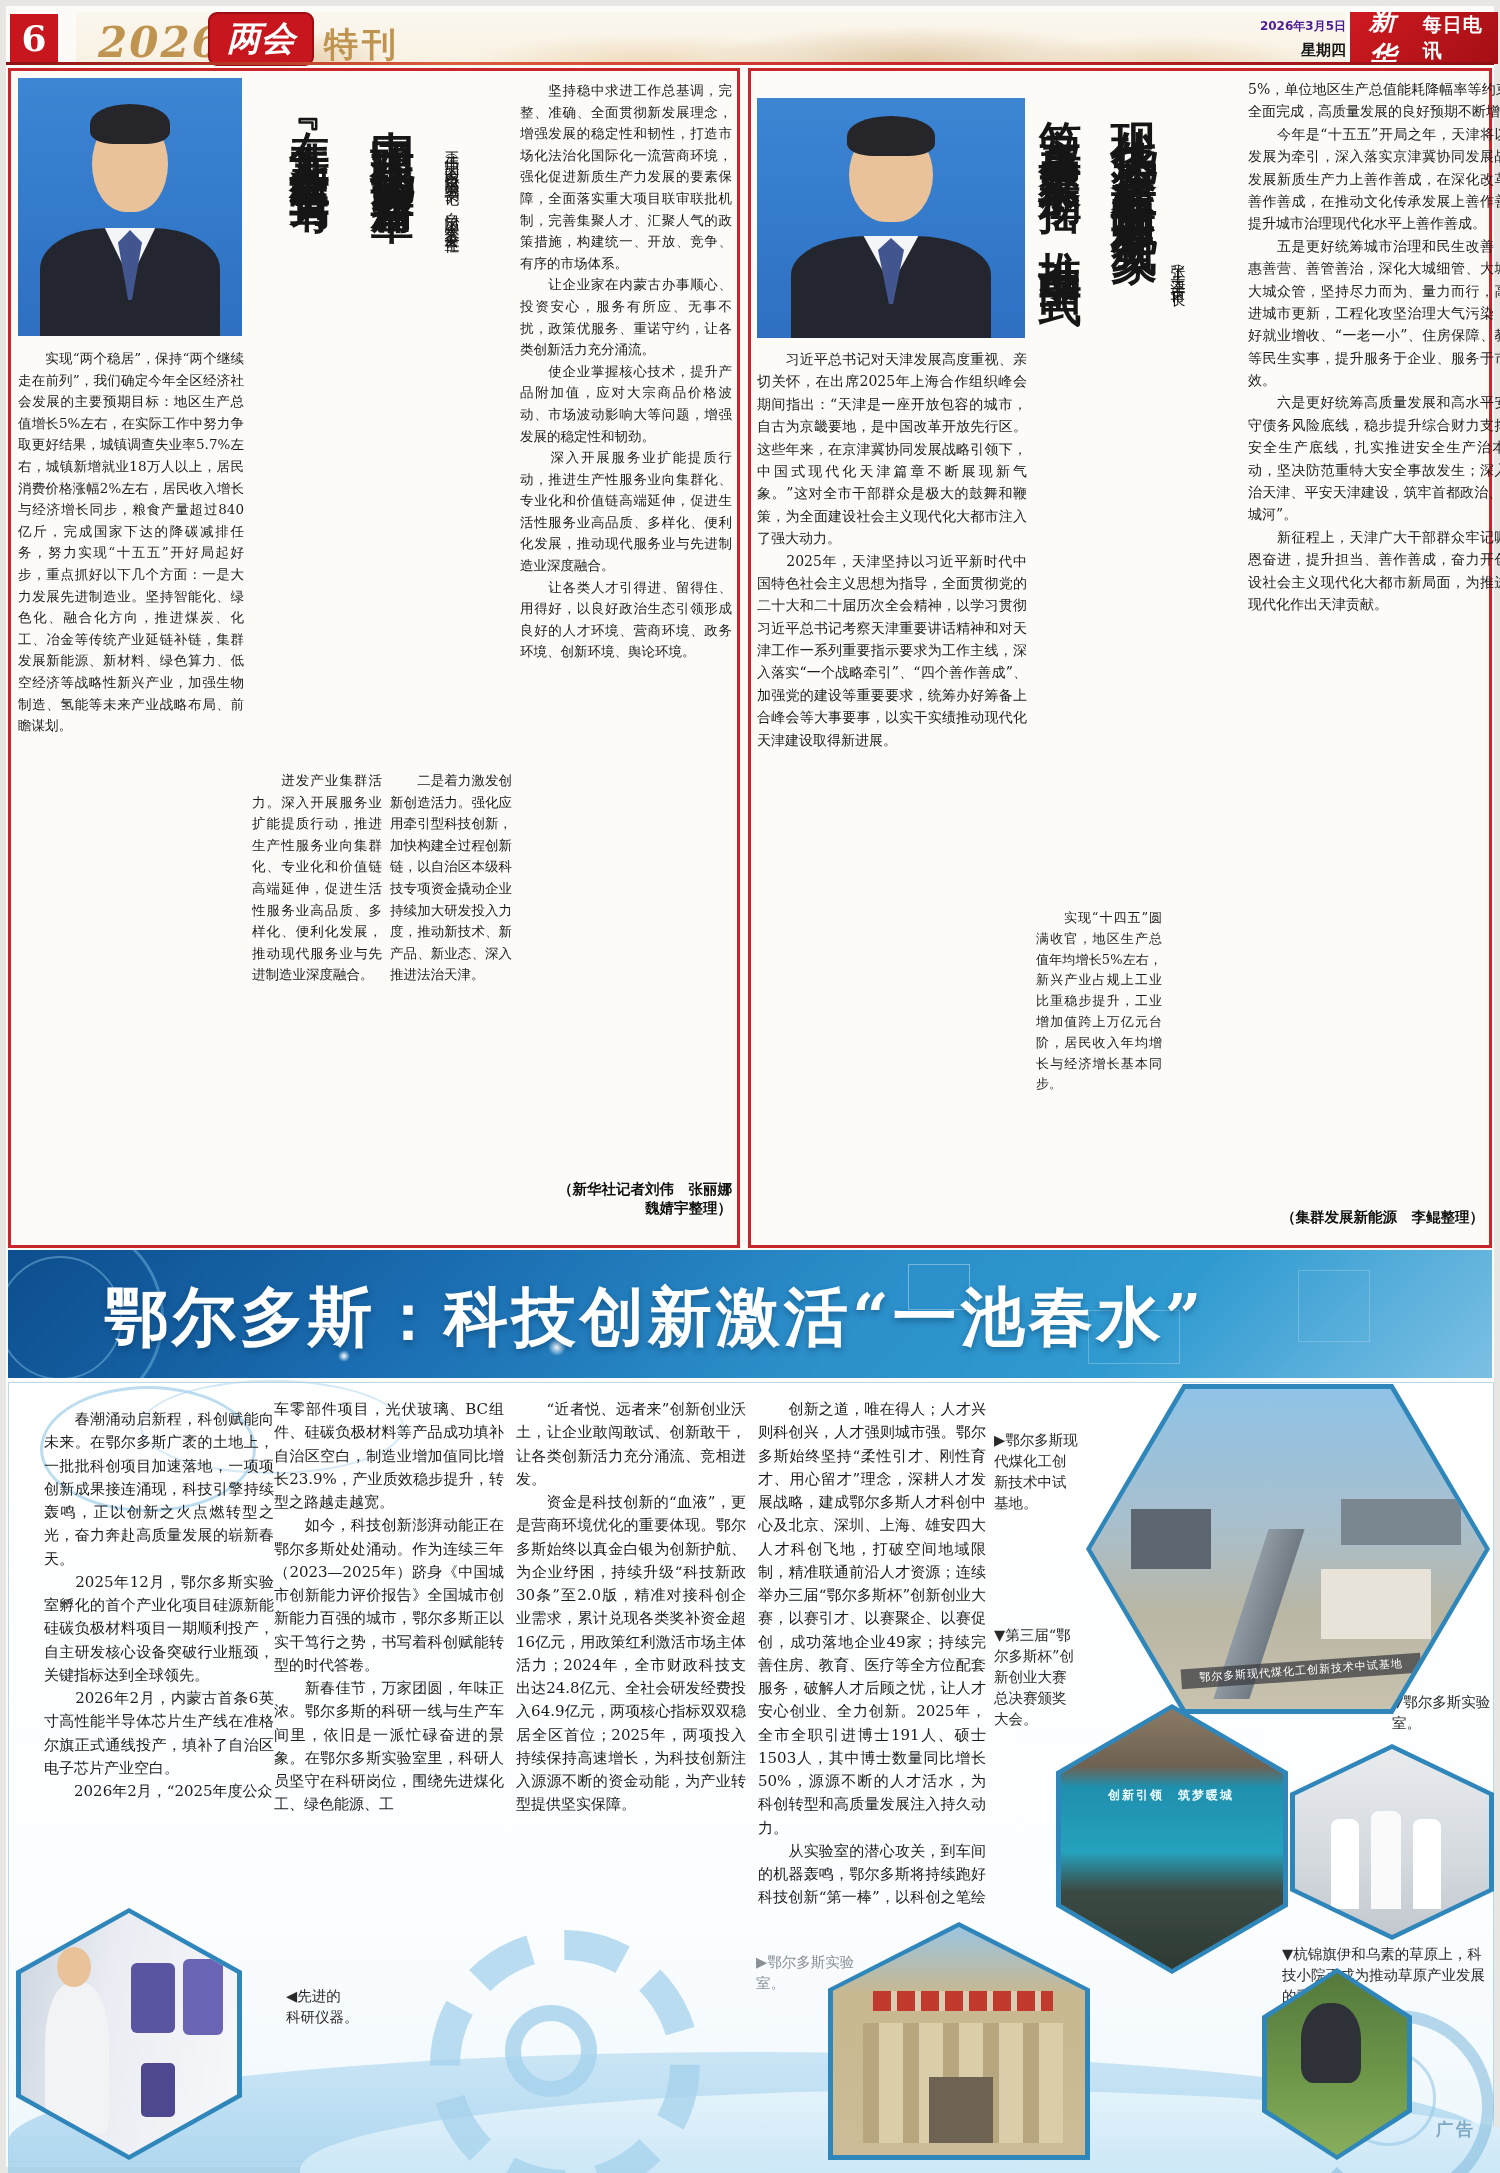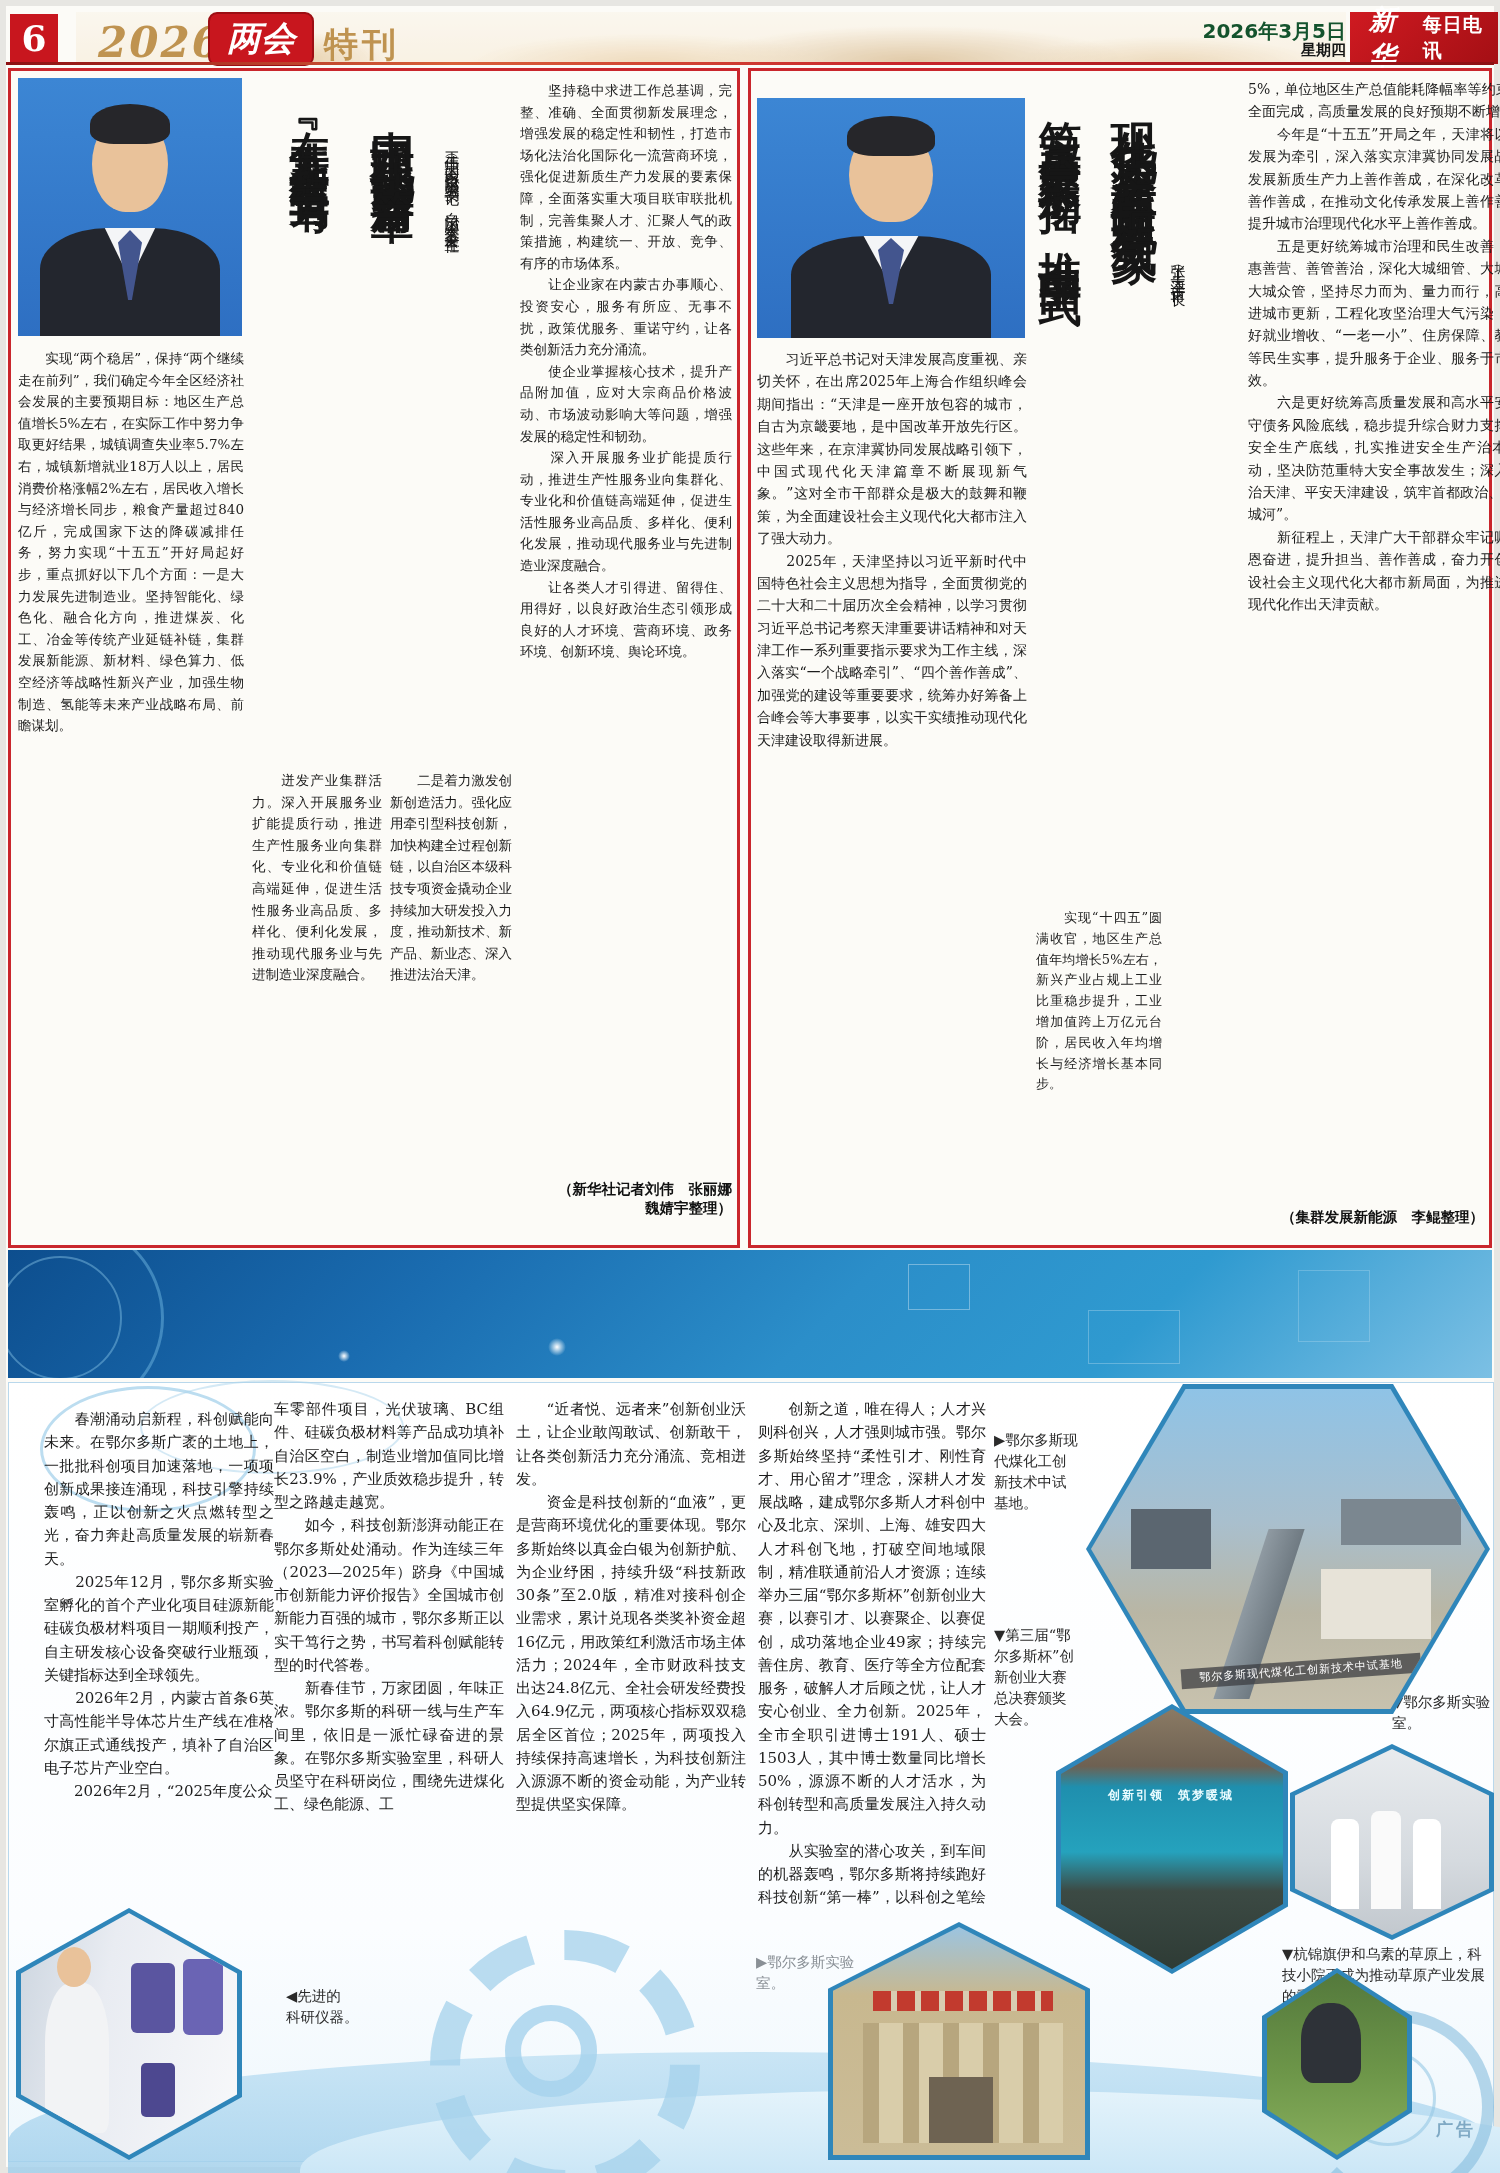--- a/index.html
+++ b/index.html
@@ -54,21 +54,21 @@
     radial-gradient(220px 40px at 86% 100%, #e0bd8a 0%, rgba(224,189,138,0) 70%),
     linear-gradient(180deg, rgba(250,243,230,.9), rgba(246,232,208,.9));"></div>
   <div class="abs" style="left:4px;top:4px;width:48px;height:48px;background:#c8161e;">
     <div style="color:#fff;font-weight:bold;font-size:36px;text-align:center;line-height:48px;font-family:'DejaVu Serif',serif;">6</div>
   </div>
   <div class="abs goldtxt" style="left:92px;top:8px;font-size:42px;font-style:italic;letter-spacing:2px;">2026</div>
   <div class="abs" style="left:202px;top:2px;width:102px;height:50px;background:#c8161e;border:2px solid #9d0e13;border-radius:9px;">
     <div style="color:#fff;font-size:34px;font-weight:bold;font-style:italic;text-align:center;line-height:48px;font-family:'DejaVu Serif',serif;">两会</div>
   </div>
   <div class="abs goldtxt" style="left:318px;top:12px;font-size:34px;letter-spacing:4px;">特刊</div>
-  <div class="abs" style="left:1190px;top:8px;width:150px;font-size:20px;font-weight:bold;color:#14532d;text-align:right;">2026年3月5日</div>
+  <div class="abs" style="left:1190px;top:8px;width:150px;font-size:12px;font-weight:bold;color:#4c1d95;text-align:right;">2026年3月5日</div>
   <div class="abs" style="left:1240px;top:31px;width:100px;font-size:15px;font-weight:bold;color:#151515;text-align:right;">星期四</div>
   <div class="abs" style="left:1344px;top:2px;width:148px;height:52px;background:linear-gradient(135deg,#cf1a21,#a40f14);display:flex;align-items:center;justify-content:center;">
     <span style="color:#fff;font-size:27px;font-weight:bold;font-style:italic;font-family:Liberation Serif, serif;margin-left:19px;">新华</span>
     <span style="color:#fff;font-size:19px;font-weight:bold;margin-left:3px;letter-spacing:1px;">每日电讯</span>
   </div>
 </div>
 <div class="abs" style="left:6px;top:62px;width:1488px;height:3px;background:linear-gradient(90deg,#8d1013,#d9603a 30%,#c9262c 60%,#8d1013);"></div>
 
 <div class="abs redbox" style="left:8px;top:68px;width:726px;height:1174px;"></div>
 
@@ -120,20 +120,21 @@
 <div class="abs credit" style="left:1180px;top:1208px;width:304px;">（集群发展新能源　李鲲整理）</div>
 
 <div class="abs banner" style="left:8px;top:1250px;width:1484px;height:128px;">
   <div class="ring" style="left:-40px;top:-30px;width:190px;height:190px;border:3px solid rgba(120,190,230,.45);"></div>
   <div class="ring" style="left:-10px;top:6px;width:120px;height:120px;border:2px solid rgba(150,210,240,.4);"></div>
   <div class="sq" style="left:900px;top:14px;width:60px;height:44px;"></div>
   <div class="sq" style="left:1080px;top:60px;width:90px;height:52px;border-color:rgba(255,255,255,.25);"></div>
   <div class="sq" style="left:1290px;top:20px;width:70px;height:70px;border-color:rgba(255,255,255,.2);"></div>
   <div class="ring" style="left:540px;top:88px;width:18px;height:18px;background:radial-gradient(circle,#fff 0%,rgba(255,255,255,0) 70%);"></div>
   <div class="ring" style="left:330px;top:100px;width:12px;height:12px;background:radial-gradient(circle,#fff 0%,rgba(255,255,255,0) 70%);"></div>
+  <div class="abs banner-title" style="left:96px;top:24px;">鄂尔多斯：科技创新激活“一池春水”</div>
 </div>
 
 <div class="abs featframe" style="left:8px;top:1382px;width:1484px;height:778px;"></div>
 
 <div class="ring" style="left:40px;top:1386px;width:210px;height:120px;border:3px solid #8fc6e6;opacity:.6;"></div>
 <div class="ring" style="left:140px;top:1380px;width:260px;height:90px;border:2px solid #a9d4ec;opacity:.5;"></div>
 <div class="wave" style="left:8px;top:2052px;width:1484px;height:180px;background:linear-gradient(180deg,#bfe0f3,#8fc6e8);opacity:.8;"></div>
 <div class="wave" style="left:300px;top:2090px;width:1300px;height:160px;background:linear-gradient(180deg,#e4f3fb,#b5dcf2);"></div>
 <div class="ring" style="left:430px;top:1930px;width:210px;height:210px;border:30px dashed #a5d2ec;opacity:.75;"></div>
 <div class="ring" style="left:505px;top:2005px;width:60px;height:60px;border:16px solid #a5d2ec;opacity:.8;"></div>

